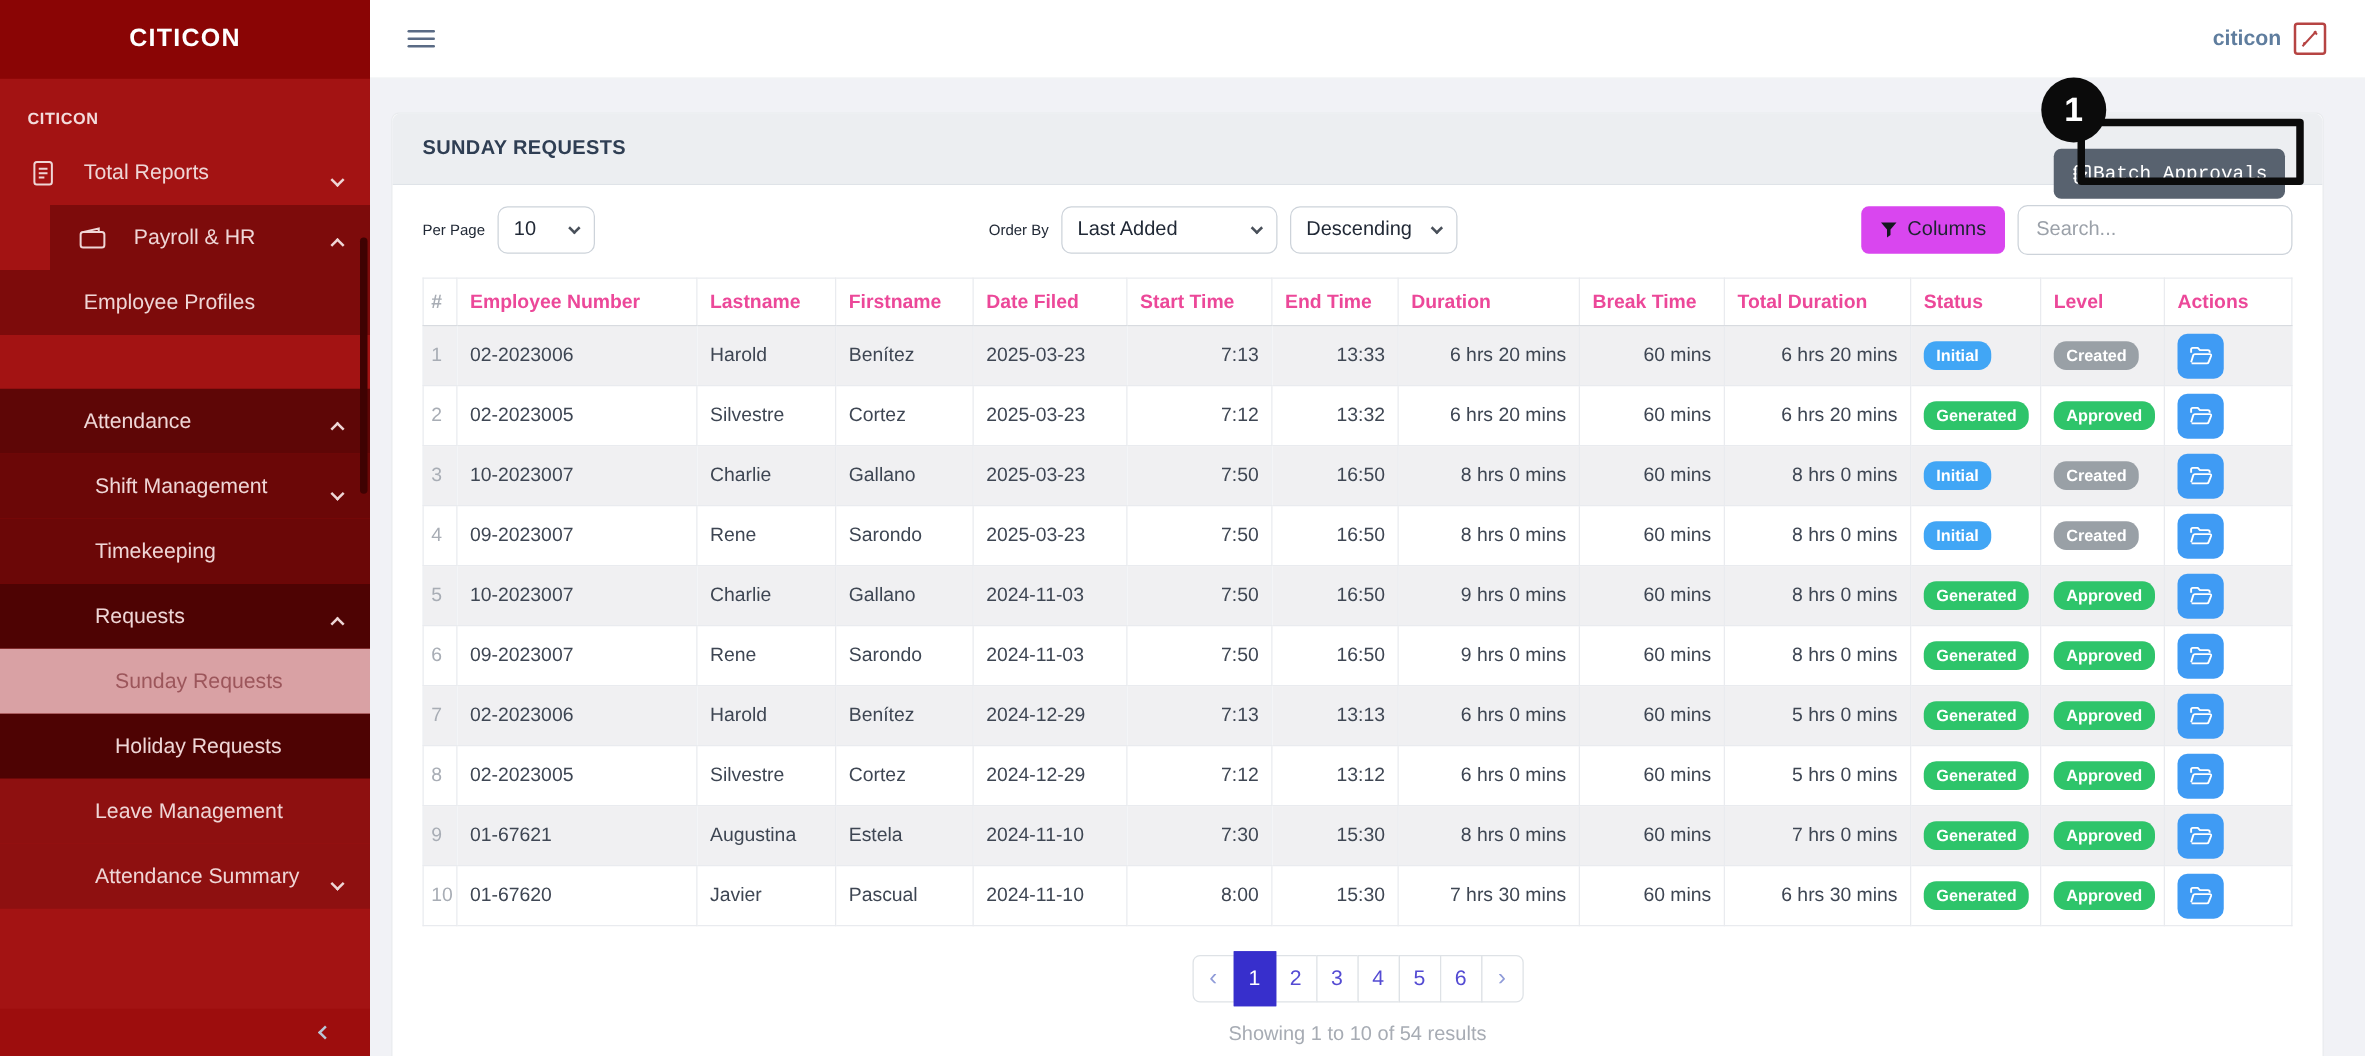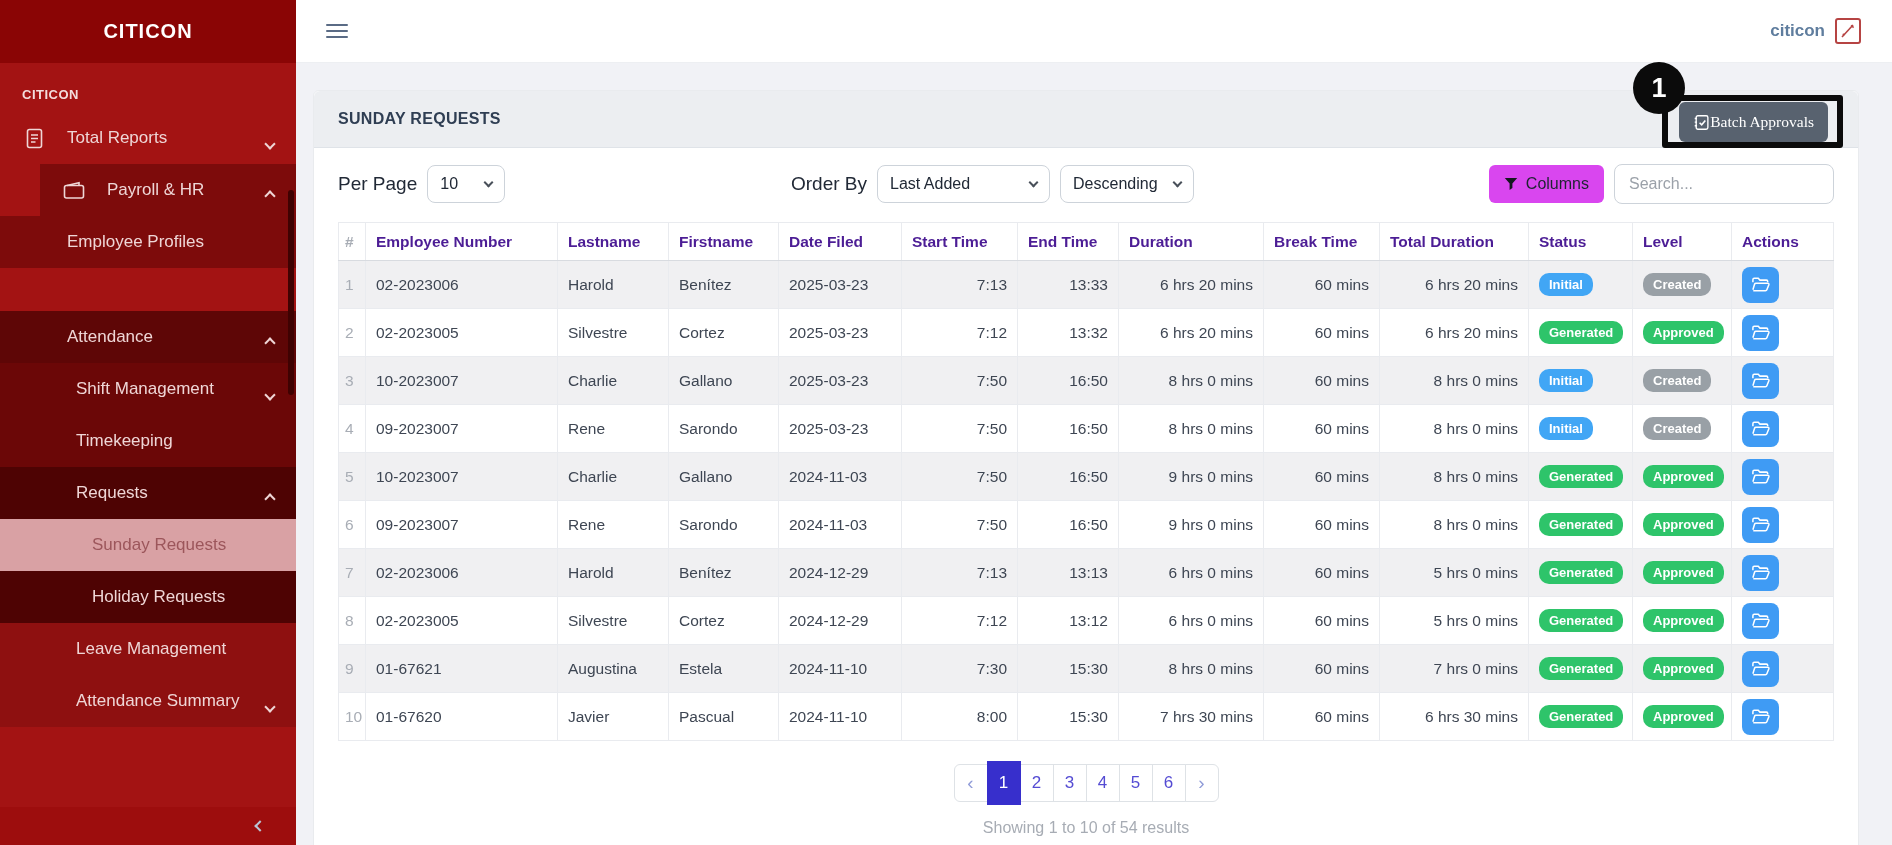--- a/index.html
+++ b/index.html
@@ -35,42 +35,42 @@
   .content { flex:1; padding:27px 36px 0 17px; }
   .panel { background:#fff; border-radius:6px; border:1px solid #E9EBEE; min-height:755px; position:relative; }
   .panel-header { height:57px; background:#ECEEF1; border-bottom:1px solid #DFE3E8; border-radius:6px 6px 0 0;
                   display:flex; align-items:center; padding:0 24px; }
   .panel-title { color:#2F3E53; font-weight:bold; font-size:16px; letter-spacing:.3px; }
 
   
   .anno-rect { position:absolute; top:4px; right:15px; width:181px; height:53px; border:6px solid #0B0B0B; border-radius:3px; z-index:4; pointer-events:none; }
   .anno-circle { position:absolute; top:-29px; right:173px; width:52px; height:52px; background:#0B0B0B; border-radius:50%;
                  color:#fff; font-weight:bold; font-size:27px; display:flex; align-items:center; justify-content:center; z-index:5; }
-  .batch-btn { position:absolute; top:11px; right:30px; height:40px; padding:0 14px; background:#58626F; border:none; border-radius:6px;
+  .batch-btn { position:absolute; top:28px; right:30px; height:40px; padding:0 14px; background:#58626F; border:none; border-radius:6px;
                color:#fff; font-size:15.5px; display:flex; align-items:center; gap:0; cursor:pointer; z-index:3;
-               font-family:Liberation Serif, serif; }
+               font-family:Liberation Mono, monospace; }
 
   
   .controls { position:relative; height:40px; margin:16px 24px 0 24px; }
   .ctl-group { position:absolute; top:0; display:flex; align-items:center; gap:10px; height:40px; }
-  .ctl-label { color:#212936; font-size:19px; }
+  .ctl-label { color:#212936; font-size:12px; }
   .sel { background:#fff; border:1px solid #CDD3DA; border-radius:8px; height:38px; display:flex; align-items:center;
          justify-content:space-between; padding:0 12px; color:#212936; font-size:16px; cursor:pointer; }
   .sel .chev { width:7px; height:7px; color:#49505A; margin-top:-3px; }
   .columns-btn { height:38px; padding:0 15px; background:#d946ef; border:none; border-radius:6px; color:#1D2430; font-size:16px;
                  display:flex; align-items:center; gap:8px; cursor:pointer; font-family:"Liberation Sans","DejaVu Sans",sans-serif; }
   .search-input { width:220px; height:40px; border:1px solid #CDD3DA; border-radius:8px; padding:0 14px; font-size:16px; color:#212936;
                   font-family:"Liberation Sans","DejaVu Sans",sans-serif; outline:none; }
   .search-input::placeholder { color:#9BA1A9; }
 
   
   .tbl-wrap { margin:18px 24px 0 24px; }
   table { border-collapse:collapse; width:1495px; table-layout:fixed; font-size:15.5px; }
   th, td { border:1px solid #E9EBEF; padding:0 10px; color:#3E4653; overflow:hidden; white-space:nowrap; }
-  th { height:38px; text-align:left; font-weight:bold; color:#4c1d95; border-bottom:1px solid #D8DBE0; background:#fff; }
+  th { height:38px; text-align:left; font-weight:bold; color:#ec4899; border-bottom:1px solid #D8DBE0; background:#fff; }
   td { height:48px; }
   tr.odd td { background:#F0F0F2; }
   td.idx, th.idx { color:#A8ADB5; padding-left:6px; }
   td.num { text-align:right; }
   .badge { display:inline-block; padding:4px 10px; border-radius:10px; color:#fff; font-size:13px; font-weight:bold; }
   .action-btn { width:37px; height:36px; border:none; border-radius:8px; background:#3F9BF4; display:flex; align-items:center; justify-content:center; cursor:pointer; }
 
   
   .pagination { display:flex; justify-content:center; align-items:center; margin-top:20px; }
   .page-btn { min-width:34px; height:38px; background:#fff; border:1px solid #DEE2E6; color:#544BD3; font-size:17px;

